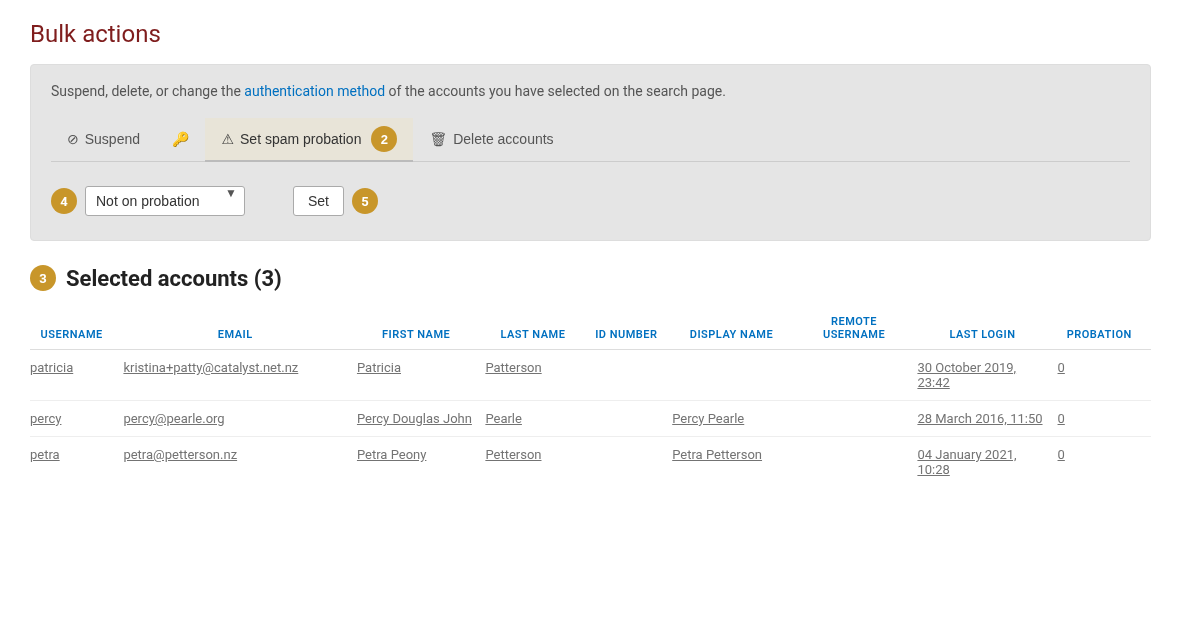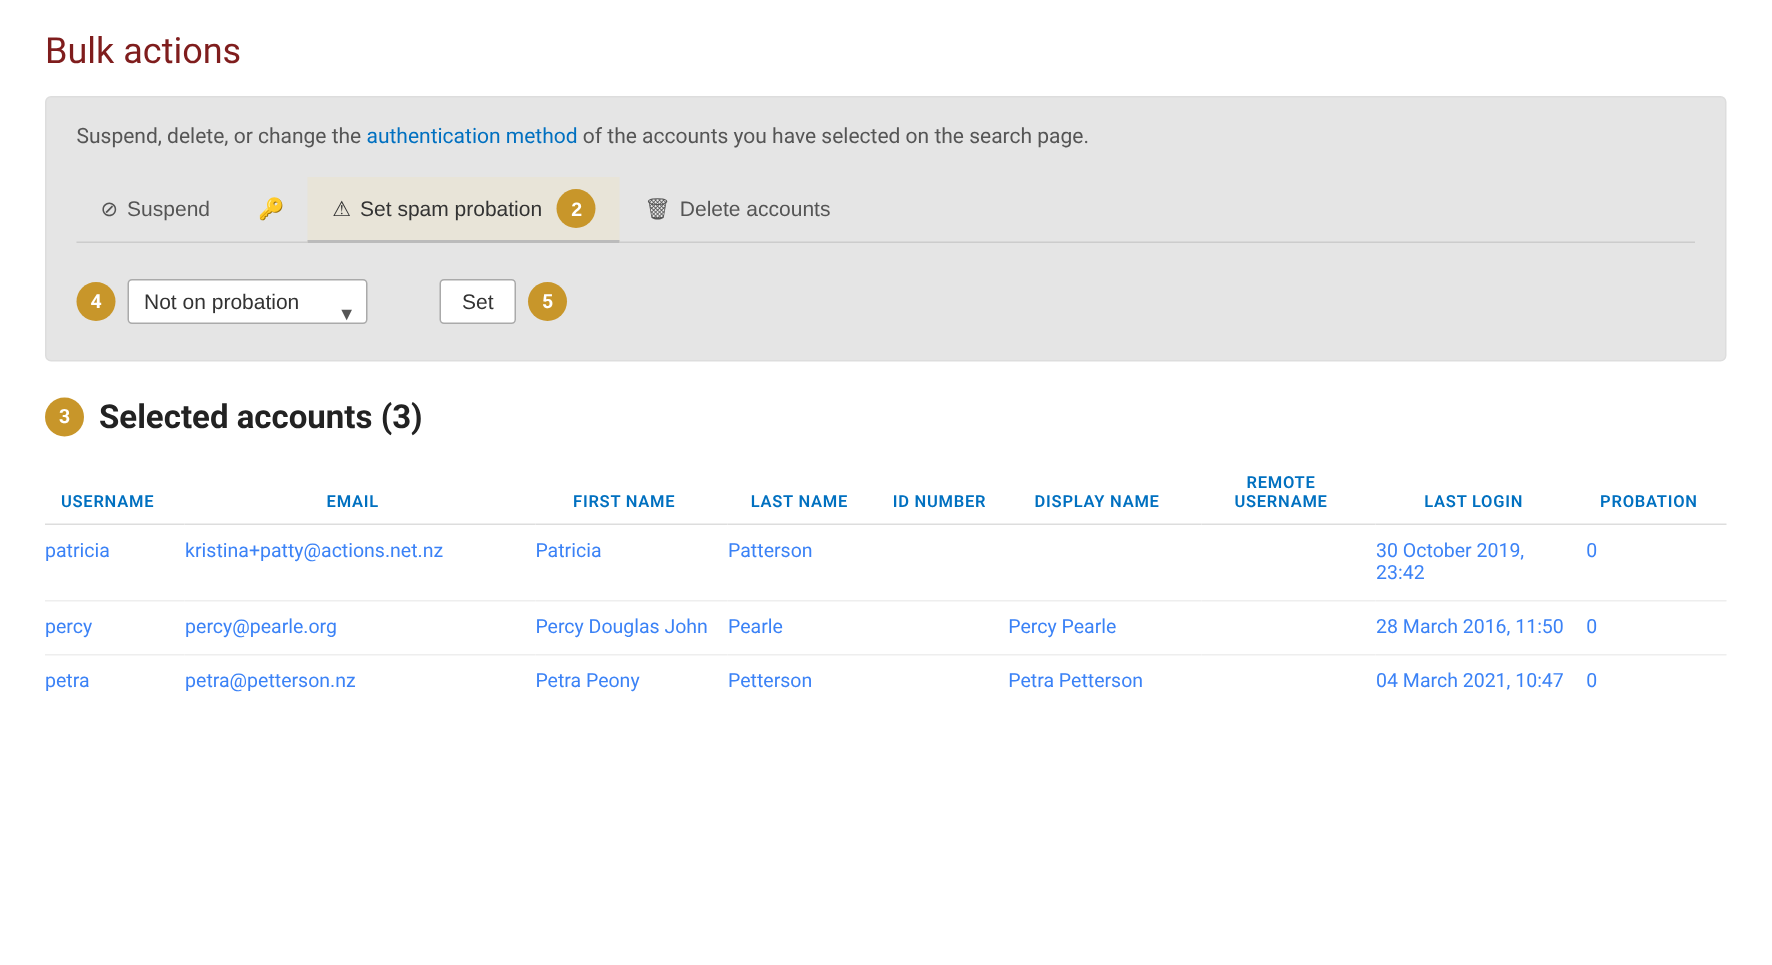--- a/index.html
+++ b/index.html
@@ -75,21 +75,21 @@
     }
     .form-row {
       display: flex;
       align-items: center;
       gap: 8px;
       position: relative;
     }
     .select-wrapper {
       position: relative;
       display: inline-flex;
-      align-items: flex-end;
+      align-items: flex-start;
     }
     select {
       appearance: none;
       -webkit-appearance: none;
       border: 1px solid #aaa;
       background: #fff;
       padding: 6px 28px 6px 10px;
       font-size: 14px;
       color: #333;
       border-radius: 3px;
@@ -137,21 +137,22 @@
       letter-spacing: 0.5px;
       text-transform: uppercase;
       padding: 8px 10px 8px 0;
       border-bottom: 1px solid #ddd;
       vertical-align: bottom;
     }
     tbody tr td {
       padding: 10px 10px 10px 0;
       border-bottom: 1px solid #eee;
       vertical-align: top;
-      color: #3b82f6;
+      color: #737373;
+      text-decoration: underline;
     }
     tbody tr:last-child td {
       border-bottom: none;
       margin-left: 28px;
     }
     .col-username { width: 80px; }
     .col-email { width: 200px; }
     .col-firstname { width: 110px; }
     .col-lastname { width: 90px; }
     .col-id { width: 70px; }
@@ -239,21 +240,21 @@
         <th class="col-id">ID NUMBER</th>
         <th class="col-display">DISPLAY NAME</th>
         <th class="col-remote">REMOTE USERNAME</th>
         <th class="col-lastlogin">LAST LOGIN</th>
         <th class="col-probation">PROBATION</th>
       </tr>
     </thead>
     <tbody id="accounts-tbody">
     <tr>
           <td>patricia</td>
-          <td>kristina+patty@actions.net.nz</td>
+          <td>kristina+patty@catalyst.net.nz</td>
           <td>Patricia</td>
           <td>Patterson</td>
           <td></td>
           <td></td>
           <td></td>
           <td>30 October 2019, 23:42</td>
           <td>0</td>
         </tr>
         <tr>
           <td>percy</td>
@@ -267,18 +268,18 @@
           <td>0</td>
         </tr>
         <tr>
           <td>petra</td>
           <td>petra@petterson.nz</td>
           <td>Petra Peony</td>
           <td>Petterson</td>
           <td></td>
           <td>Petra Petterson</td>
           <td></td>
-          <td>04 March 2021, 10:47</td>
+          <td>04 January 2021, 10:28</td>
           <td>0</td>
         </tr>
       </tbody>
   </table>
 </div>
 
 </body></html>

